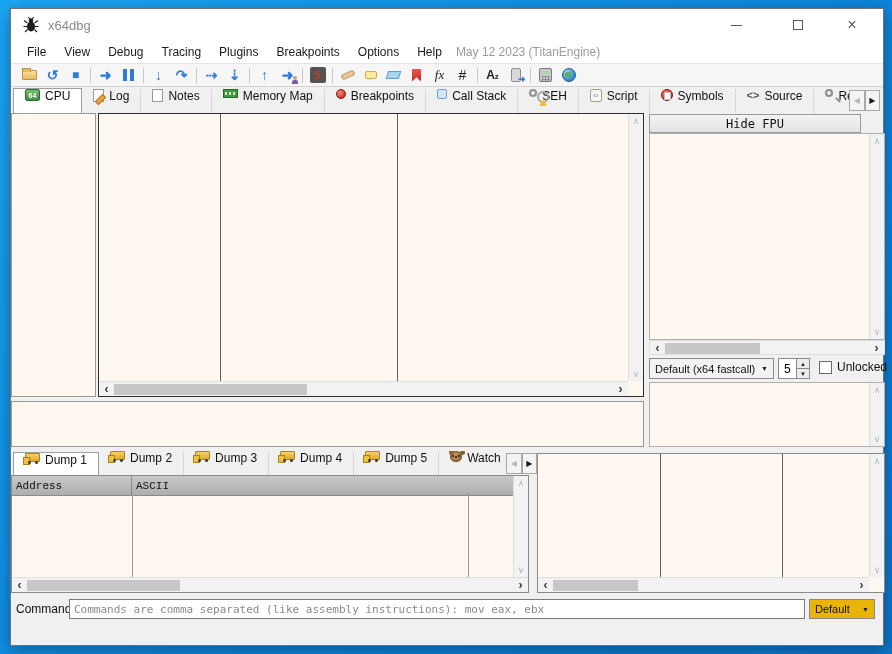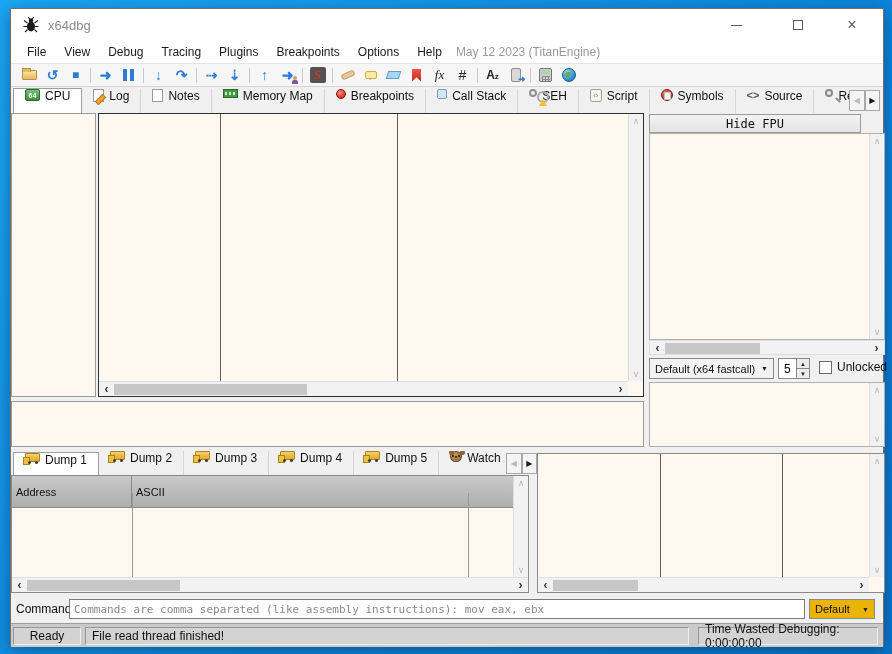--- a/index.html
+++ b/index.html
@@ -114,22 +114,22 @@
   .caret{font-size:7px;color:#222}
   .spin{border:1px solid #8a8a8a;background:#fff;display:flex}
   .spin-val{flex:1;display:flex;align-items:center;padding-left:5px;font-size:12px}
   .spin-btns{width:13px;display:flex;flex-direction:column;border-left:1px solid #8a8a8a}
   .spin-btns span{flex:1;display:flex;align-items:center;justify-content:center;font-size:6px;background:#ececec;color:#222}
   .spin-btns span:first-child{border-bottom:1px solid #8a8a8a}
   .cb{width:13px;height:13px;border:1px solid #6a6a6a;background:#fff}
   .cb-label{font-size:12px;color:#111;margin-left:5px}
 
   
-  .dhead{position:absolute;left:0;top:0;right:15px;height:32px;background:linear-gradient(#c9c9c9,#aeaeae);
-         display:flex;font-family:Liberation Sans, sans-serif;font-size:11px;color:#101010;border-bottom:1px solid #8a8a8a}
+  .dhead{position:absolute;left:0;top:0;right:15px;height:20px;background:linear-gradient(#c9c9c9,#aeaeae);
+         display:flex;font-family:Liberation Mono, monospace;font-size:11px;color:#101010;border-bottom:1px solid #8a8a8a}
   .dcol{display:flex;align-items:center;padding-left:4px;border-right:1px solid #8a8a8a}
   .bodysep{position:absolute;top:17px;bottom:15px;width:1px;background:#9a9a9a}
 
   
   .cmdlabel{font-size:12px;color:#111}
   .cmdinput{position:absolute;left:58px;top:2px;width:736px;height:20px;border:1px solid #7a7a7a;background:#fff;
             font-family:"DejaVu Sans Mono",monospace;font-size:11px;color:#333;padding:0 4px;outline:none}
   .cmdinput::placeholder{color:#8a8a8a;opacity:1}
 
   
@@ -418,19 +418,14 @@
 
   <div class="abs" style="left:0;top:588px;right:0;height:24px">
     <span class="abs cmdlabel" style="left:5px;top:5px">Command:</span>
     <input class="cmdinput" type="text" placeholder="Commands are comma separated (like assembly instructions): mov eax, ebx" style="">
     <div class="abs combo" style="left:798px;top:2px;width:66px;height:20px;background:#eab308">
       <span>Default</span>
       <span class="caret">▼</span>
     </div>
   </div>
 
-  <div class="abs statusbar">
-    <span class="spanel" style="left:2px;width:68px;justify-content:center">Ready</span>
-    <span class="spanel" style="left:74px;width:604px">File read thread finished!</span>
-    <span class="spanel" style="left:687px;width:180px">Time Wasted Debugging: 0:00:00:00</span>
-  </div>
 
 </div>
 
 </body></html>

